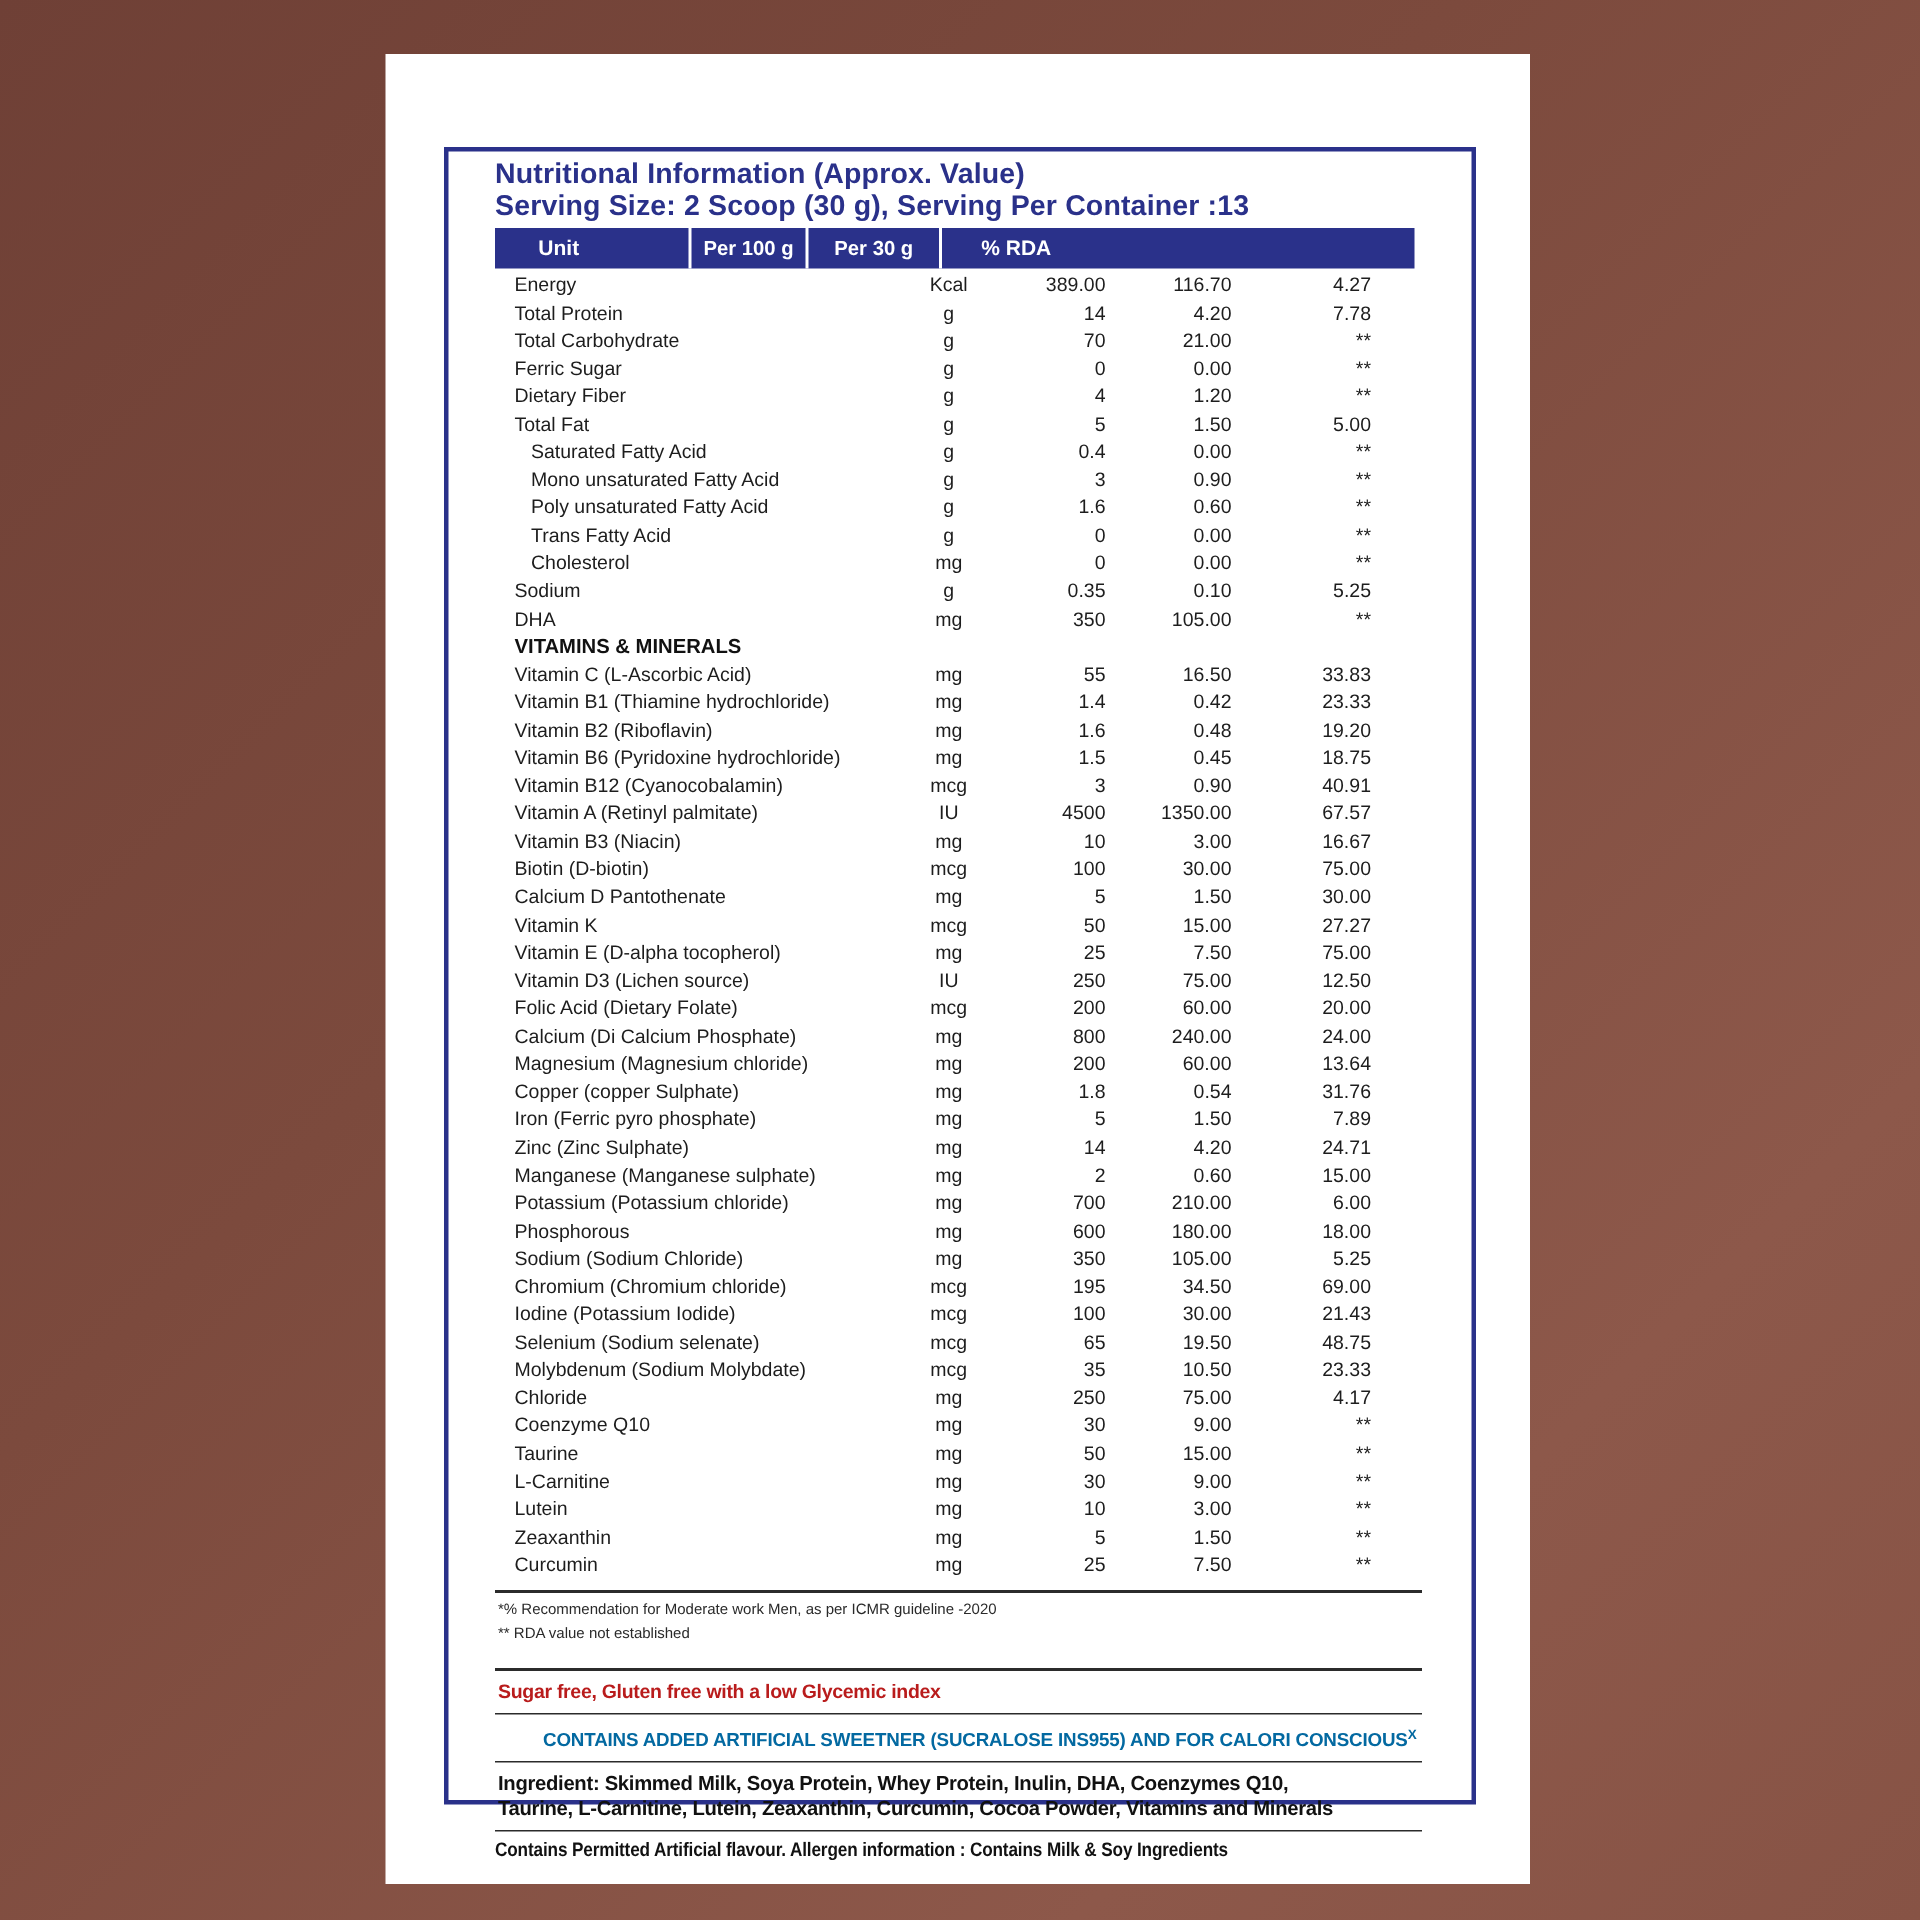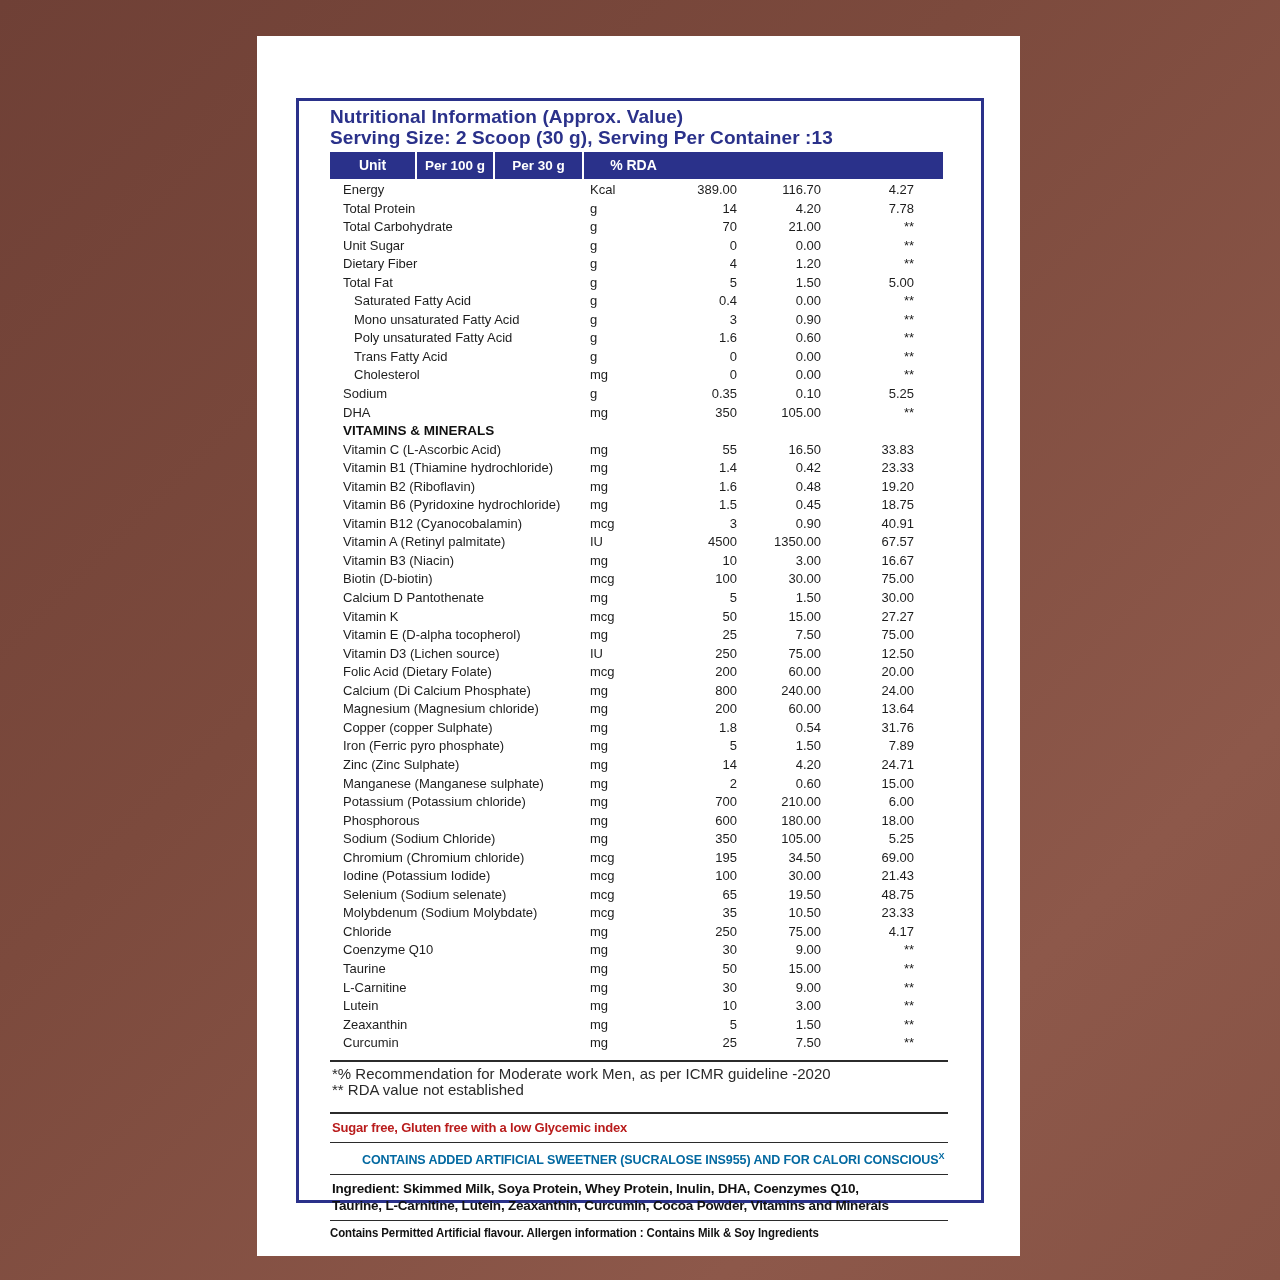--- a/index.html
+++ b/index.html
@@ -42,42 +42,42 @@
     display: flex;
     align-items: center;
     color: #ffffff;
     font-weight: bold;
     font-size: 14px;
   }
   .thead .hc { box-sizing: border-box; height: 27px; line-height: 27px; text-align: center; }
   .thead .hc + .hc { border-left: 2px solid #ffffff; }
   .hc.h-name { width: 260px; text-align: left; padding-left: 12px; }
   .hc.h-unit { width: 85px; }
-  .hc.h-100  { width: 78px; font-size: 13.5px; }
+  .hc.h-100  { width: 78px; font-size: 13.5px; margin-left: 44px; }
   .hc.h-30   { width: 89px; font-size: 13.5px; }
   .hc.h-rda  { width: 101px; }
   .tbody { margin-top: 2px; width: 613px; }
   .trow {
     display: flex;
     height: 18.55px; line-height: 18.55px;
     font-size: 13px;
     color: #1d1d1d;
   }
   .trow span { box-sizing: border-box; display: block; }
   .c-name { width: 260px; padding-left: 13px; white-space: nowrap; }
-  .c-unit { width: 85px; text-align: left; }
+  .c-unit { width: 85px; text-align: center; }
   .c-100  { width: 78px; text-align: right; padding-right: 16px; }
   .c-30   { width: 89px; text-align: right; padding-right: 21px; }
   .c-rda  { width: 101px; text-align: right; padding-right: 29px; }
   .trow.sub .c-name { padding-left: 24px; }
   .trow.section { font-weight: bold; font-size: 13.5px; color: #111; }
   .footer { width: 618px; color: #222222; }
   .rule-thick { border-top: 2px solid #2b2b2b; margin-top: 7px; }
   .rule-thin  { border-top: 1.5px solid #2b2b2b; }
-  .footnote { font-size: 15px; line-height: 16.5px; color: #2a2a2a; padding-left: 2px; }
+  .footnote { font-size: 10px; line-height: 16.5px; color: #2a2a2a; padding-left: 2px; }
   .footnotes-block { padding: 4px 0 6px 0; }
   .claim-sugar {
     font-weight: bold; font-size: 13px; color: #b91c1c;
     padding: 6px 0 7px 2px; letter-spacing: -0.2px;
   }
   .claim-sweetener {
     font-weight: bold; font-size: 12.5px; color: #0369a1;
     padding: 8px 0 7px 2px; letter-spacing: -0.1px; white-space: nowrap; margin-left: 30px;
   }
   .claim-sweetener sup { font-size: 9px; }
@@ -129,21 +129,21 @@
 
           <div class="trow">
             <span class="c-name">Total Carbohydrate</span>
             <span class="c-unit">g</span>
             <span class="c-100">70</span>
             <span class="c-30">21.00</span>
             <span class="c-rda">**</span>
           </div>
 
           <div class="trow">
-            <span class="c-name">Unit Sugar</span>
+            <span class="c-name">Ferric Sugar</span>
             <span class="c-unit">g</span>
             <span class="c-100">0</span>
             <span class="c-30">0.00</span>
             <span class="c-rda">**</span>
           </div>
 
           <div class="trow">
             <span class="c-name">Dietary Fiber</span>
             <span class="c-unit">g</span>
             <span class="c-100">4</span>

